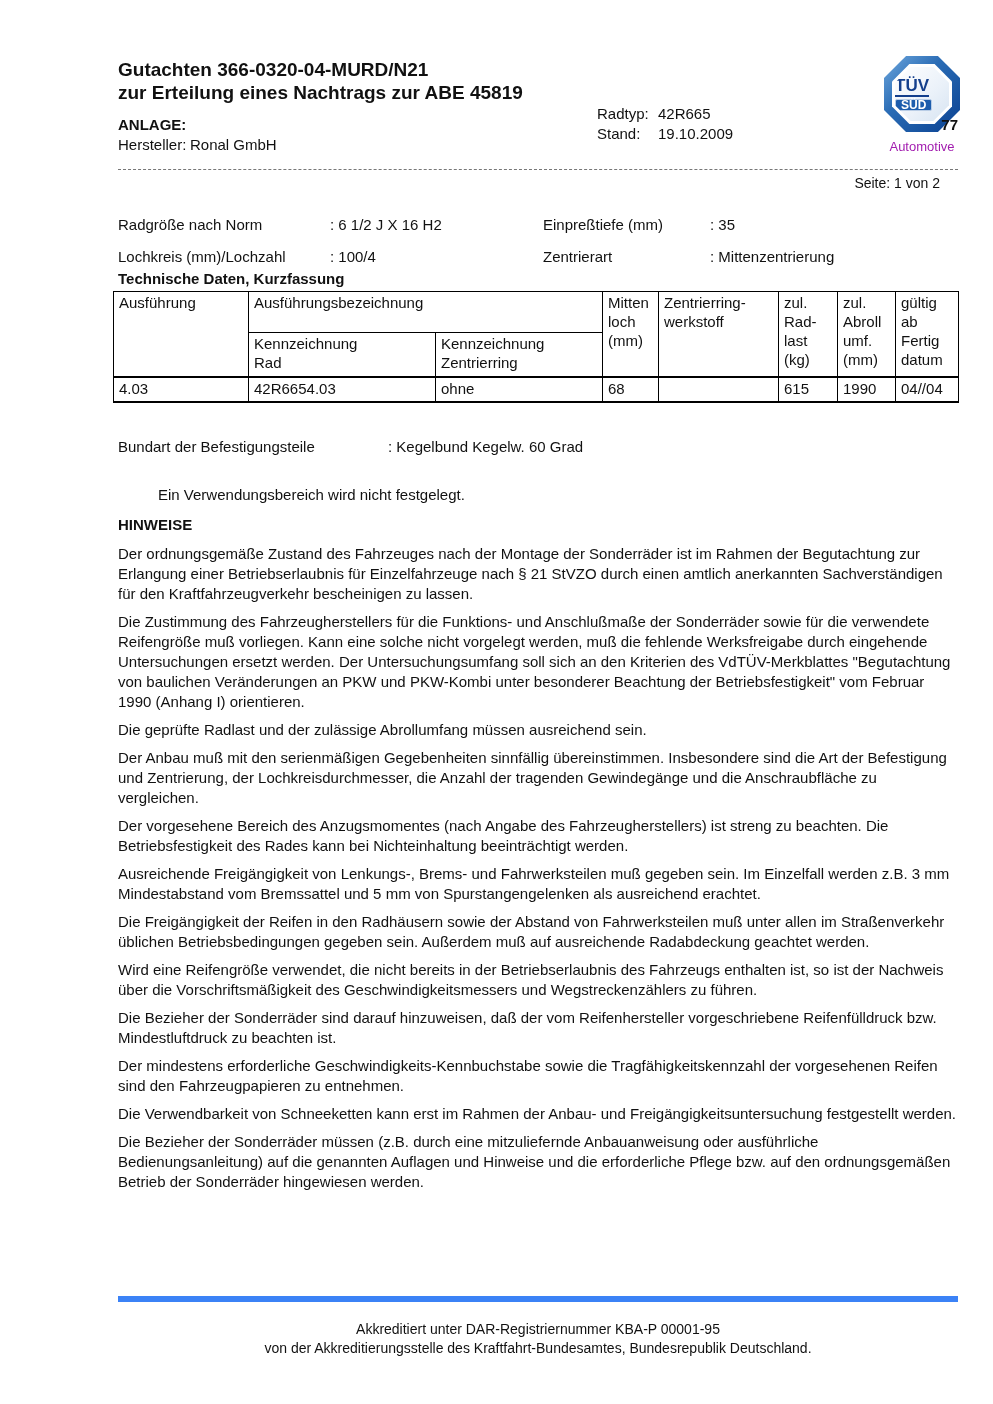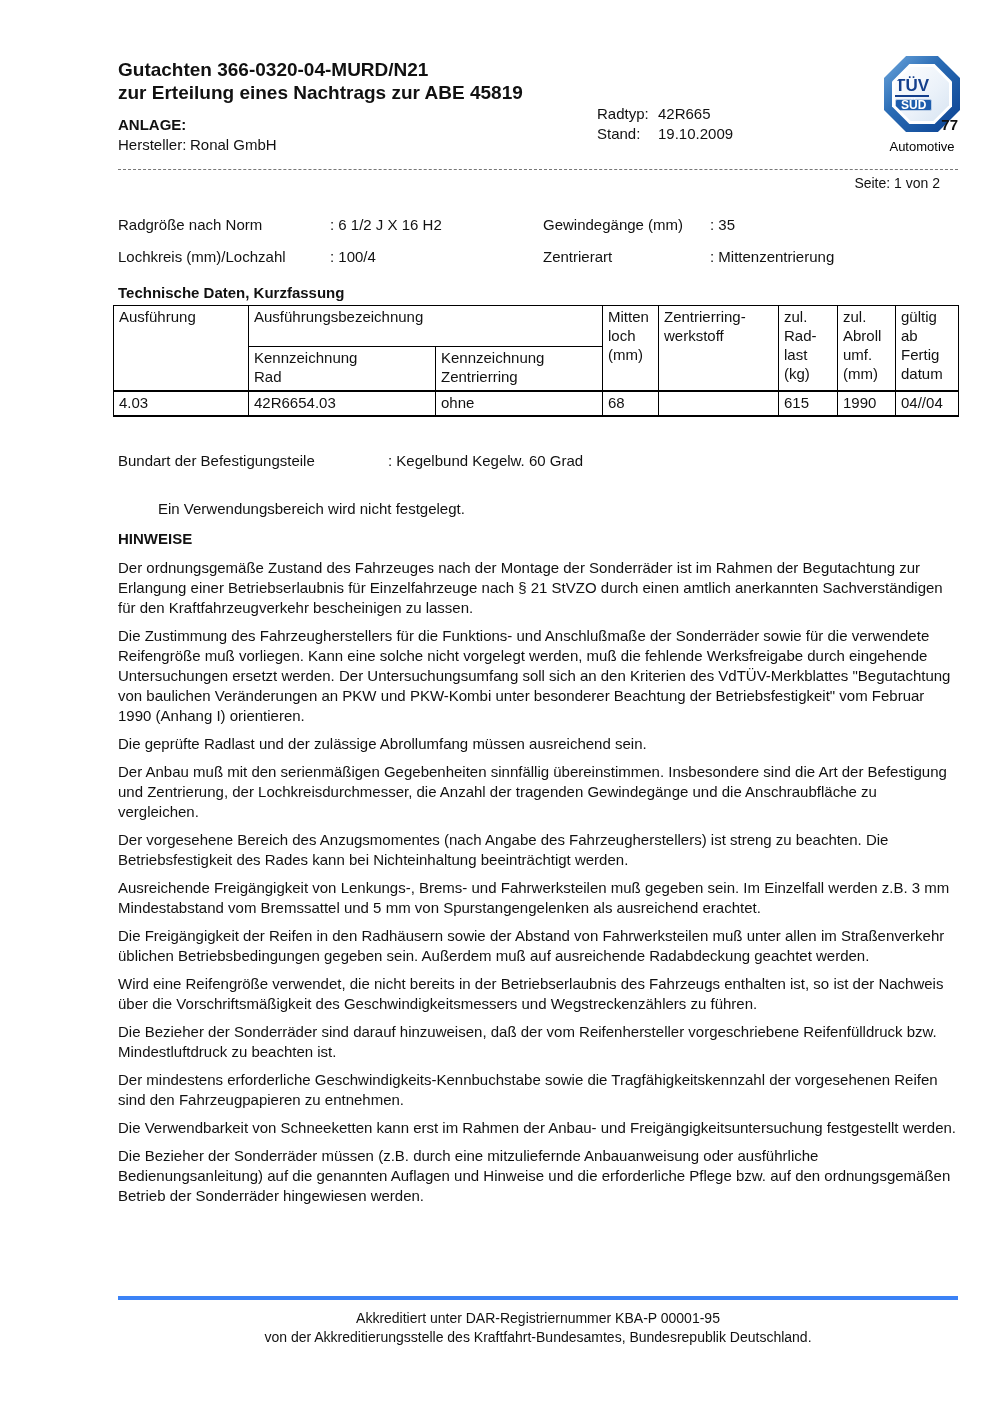--- a/index.html
+++ b/index.html
@@ -31,21 +31,21 @@
     margin-top:4px; padding-right:18px;
     font-size:14px; line-height:18px; text-align:right;
   }
   .raddaten-heading { margin-top:11px; font-size:15px; font-weight:bold; line-height:20px; }
   .rad-grid {
     display:grid; grid-template-columns:212px 213px 167px 1fr;
     font-size:15px; line-height:20px;
   }
   .rad-grid.row1 { margin-top:23px; }
   .rad-grid.row2 { margin-top:12px; }
-  .tech-heading { margin-top:16px; font-size:15px; font-weight:bold; line-height:20px; }
+  .tech-heading { margin-top:2px; font-size:15px; font-weight:bold; line-height:20px; }
   table.tech-table {
     margin-top:2px; margin-left:-5px;
     border-collapse:collapse;
     width:845px;
     font-size:15px;
     table-layout:fixed;
   }
   table.tech-table th, table.tech-table td {
     border:1px solid #000;
     padding:1px 5px 2px 5px;
@@ -100,28 +100,28 @@
   }
   .tuv-text {
     font-size:17px; font-weight:bold; color:#143f8c; line-height:16px; letter-spacing:0px;
   }
   .tuv-underline { width:34px; height:2px; background:#143f8c; margin-top:1px; }
   .sud-box {
     margin-top:2px; background:#1d5dad; color:#fff;
     font-size:12px; font-weight:bold; line-height:10px;
     padding:0 5px; border-radius:2px; border:1px solid #b9cde6;
   }
-  .logo-subtitle { margin-top:7px; font-size:13px; color:#000000; line-height:15px; }
+  .logo-subtitle { margin-top:7px; font-size:13px; color:#a21caf; line-height:15px; }
 
   
   .footer {
     position:absolute; left:118px; top:1296px; width:840px;
-    border-top:4px solid #3b82f6;
+    border-top:6px solid #3b82f6;
     text-align:center; font-size:14px; line-height:19px;
-    padding-top:9px;
+    padding-top:18px;
   }
 </style>
 </head>
 <body>
 
 <div class="page">
 
   <div class="logo-wrap">
     <div class="oct-outer">
       <div class="oct-ring">
@@ -165,21 +165,21 @@
     </div>
 
     <div class="dashed-sep"></div>
 
     <div class="page-num">Seite: 1 von 2</div>
 
 
     <div class="rad-grid row1">
       <span>Radgröße nach Norm</span>
       <span>: 6 1/2 J X 16 H2</span>
-      <span>Gewindegänge (mm)</span>
+      <span>Einpreßtiefe (mm)</span>
       <span>: 35</span>
     </div>
     <div class="rad-grid row2">
       <span>Lochkreis (mm)/Lochzahl</span>
       <span>: 100/4</span>
       <span>Zentrierart</span>
       <span>: Mittenzentrierung</span>
     </div>
 
     <div class="tech-heading">Technische Daten, Kurzfassung</div>

